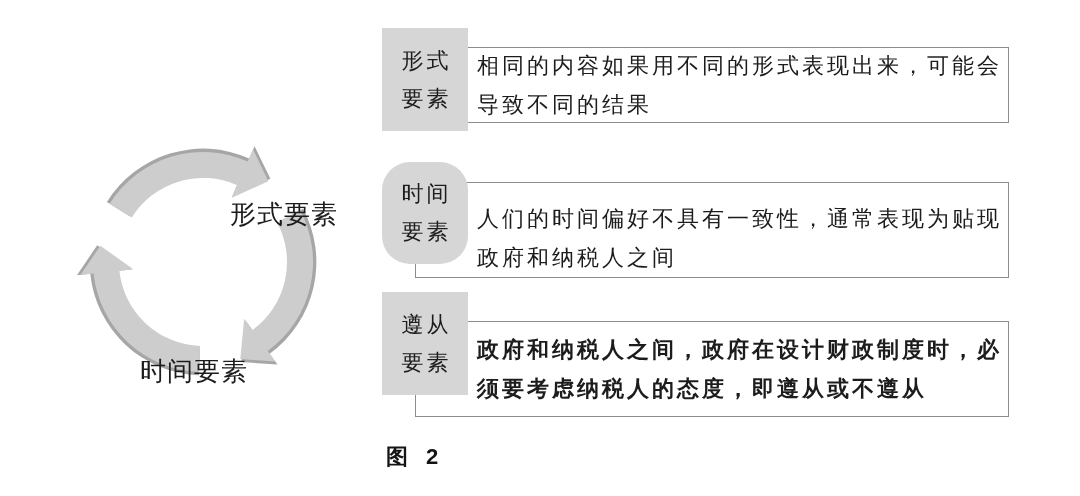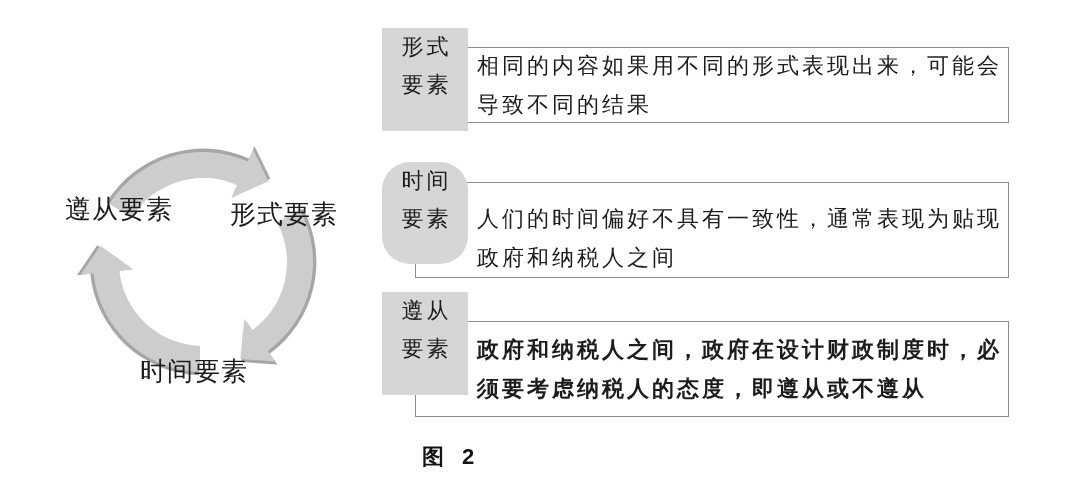--- a/index.html
+++ b/index.html
@@ -44,39 +44,38 @@
     font-size:22px;
     letter-spacing:3px;
     line-height:39px;
     white-space:nowrap;
   }
   .label-box{
     position:absolute;
     left:382px;
     width:86px;height:103px;
     background:var(--label-box-bg);
-    display:flex;flex-direction:column;justify-content:flex-start;align-items:center;
+    display:flex;flex-direction:column;justify-content:center;align-items:center;
   }
   .label-line{
     font-size:22px;
     letter-spacing:3px;
     text-indent:3px;
     line-height:38px;
     white-space:nowrap;
   }
   
   .caption{
     position:absolute;
     left:386px;top:442px;
     display:flex;align-items:baseline;
     font-family:"Liberation Sans","DejaVu Sans",sans-serif;
     font-weight:bold;
     font-size:22px;
     color:#141414;
-    margin-left:36px;
   }
   .caption .num{letter-spacing:6px;white-space:nowrap;}
   .caption .title{margin-left:14px;letter-spacing:8px;white-space:nowrap;}
 </style>
 </head>
 <body>
 
 <div class="canvas">
 
   <svg class="cycle-svg" viewBox="0 0 1080 496" aria-hidden="true">
@@ -84,21 +83,20 @@
       <g id="arrow-unit">
         <path class="arrow-shadow" transform="translate(-6.1,-7.9) scale(1.03)" d="M 109.7 203.7 A 110 110 0 0 1 247.8 161.5 L 253.1 149.6 L 268.4 181.2 L 231.5 198.0 L 237.2 185.2 A 84 84 0 0 0 131.8 217.5 Z"></path>
         <path class="arrow-main" d="M 109.7 203.7 A 110 110 0 0 1 247.8 161.5 L 253.1 149.6 L 268.4 181.2 L 231.5 198.0 L 237.2 185.2 A 84 84 0 0 0 131.8 217.5 Z"></path>
       </g>
     </defs>
     <use href="#arrow-unit"></use>
     <use href="#arrow-unit" transform="rotate(120 203 262)"></use>
     <use href="#arrow-unit" transform="rotate(240 203 262)"></use>
   </svg>
 
-  <div class="cycle-label" style="left:119px;top:209px;">遵从要素</div>
   <div class="cycle-label" style="left:284px;top:214px;">形式要素</div>
   <div class="cycle-label" style="left:194px;top:371px;">时间要素</div>
 
   <div class="desc-box" style="top:47px;height:76px;">
     <div class="desc-line">相同的内容如果用不同的形式表现出来，可能会</div>
     <div class="desc-line">导致不同的结果</div>
   </div>
   <div class="label-box" style="top:28px;">
     <div class="label-line">形式</div>
     <div class="label-line">要素</div>

